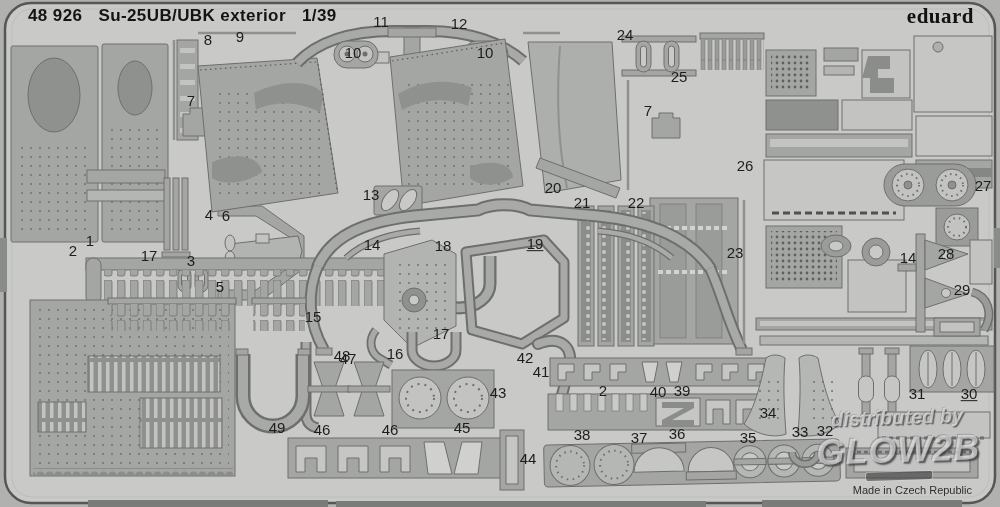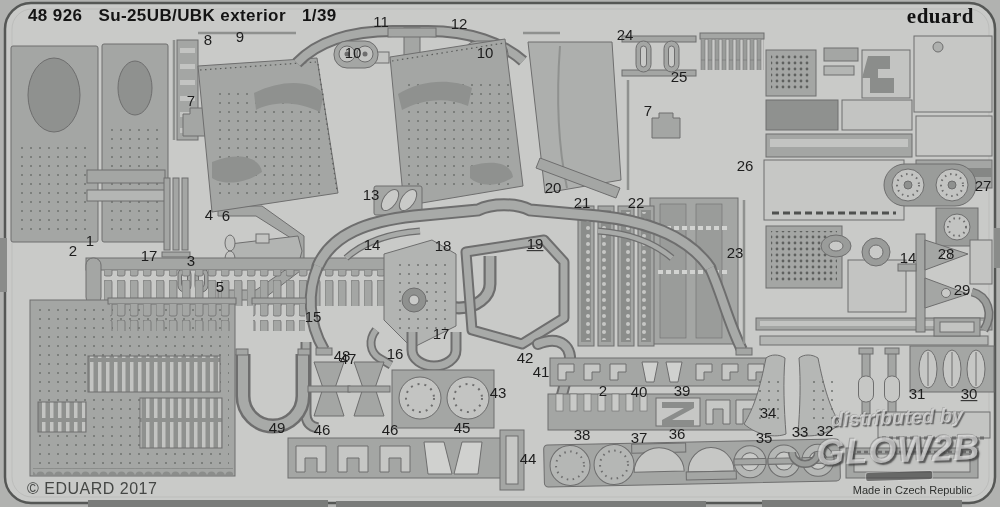--- a/index.html
+++ b/index.html
@@ -438,21 +438,20 @@
       </g>
     </g>
   </svg>
 
   <div class="header">
     <span class="gap">48 926</span><span class="gap">Su-25UB/UBK exterior</span><span>1/39</span>
   </div>
 
   <div class="logo">eduard</div>
 
-  <div class="copyright">© EDUARD 2017</div>
 
   <div class="origin">Made in Czech Republic</div>
 
   <div class="watermark">
     <div class="wm1">distributed by</div>
     <div class="wm2">GLOW2B</div>
     <div class="wm-badge"></div>
   </div>
 
   <div class="overlay">
@@ -488,31 +487,31 @@
       <span class="plabel" style="left: 962px; top: 290px;">29</span>
       <span class="plabel" style="left: 313px; top: 317px;">15</span>
       <span class="plabel" style="left: 441px; top: 334px;">17</span>
       <span class="plabel" style="left: 395px; top: 354px;">16</span>
       <span class="plabel" style="left: 310px; top: 356px; margin-left: 32px;">48</span>
       <span class="plabel" style="left: 348px; top: 359px;">47</span>
       <span class="plabel" style="left: 525px; top: 358px;">42</span>
       <span class="plabel" style="left: 541px; top: 372px;">41</span>
       <span class="plabel" style="left: 498px; top: 393px;">43</span>
       <span class="plabel" style="left: 603px; top: 391px;">2</span>
-      <span class="plabel" style="left: 639px; top: 392px;">40</span>
+      <span class="plabel" style="left: 658px; top: 392px;">40</span>
       <span class="plabel" style="left: 682px; top: 391px;">39</span>
       <span class="plabel" style="left: 768px; top: 413px;">34</span>
       <span class="plabel" style="left: 917px; top: 394px;">31</span>
       <span class="plabel" style="left: 969px; top: 394px; text-decoration: underline;">30</span>
       <span class="plabel" style="left: 277px; top: 428px;">49</span>
       <span class="plabel" style="left: 322px; top: 430px;">46</span>
       <span class="plabel" style="left: 390px; top: 430px;">46</span>
       <span class="plabel" style="left: 462px; top: 428px;">45</span>
       <span class="plabel" style="left: 528px; top: 459px;">44</span>
       <span class="plabel" style="left: 582px; top: 435px;">38</span>
       <span class="plabel" style="left: 639px; top: 438px;">37</span>
       <span class="plabel" style="left: 677px; top: 434px;">36</span>
-      <span class="plabel" style="left: 764px; top: 438px;">35</span>
+      <span class="plabel" style="left: 748px; top: 438px;">35</span>
       <span class="plabel" style="left: 800px; top: 432px;">33</span>
       <span class="plabel" style="left: 825px; top: 431px;">32</span>
     </div>
 
 </div>
 
 </body></html>

